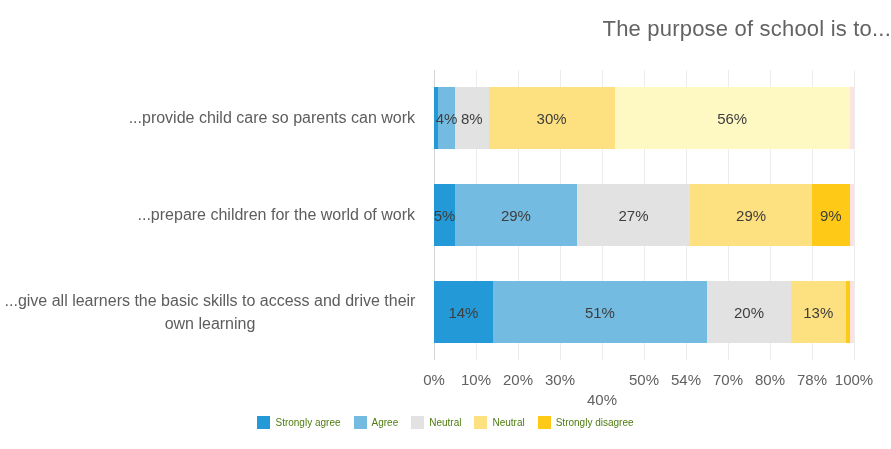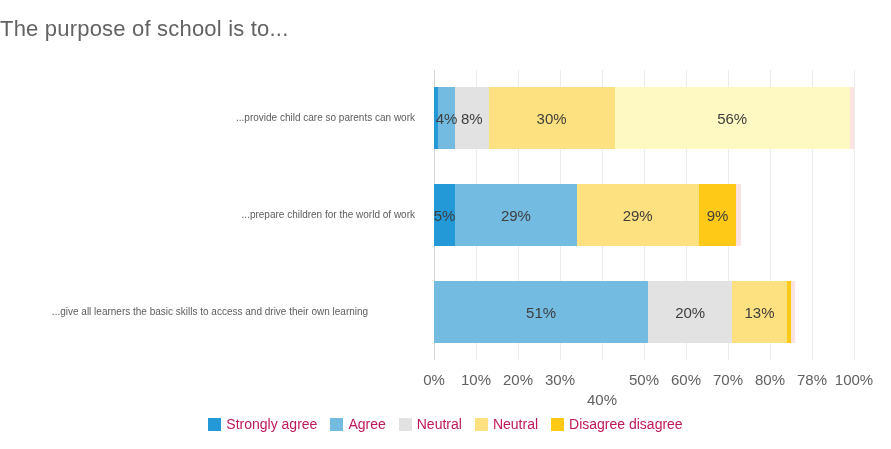--- a/index.html
+++ b/index.html
@@ -1,50 +1,50 @@
 <!DOCTYPE html>
 <html><head>
 <meta charset="utf-8">
 <style>
   html,body{margin:0;padding:0;background:#fff;}
   #canvas{
     position:relative;width:891px;height:449px;background:#ffffff;overflow:hidden;
     font-family:"Liberation Sans", sans-serif;
   }
   .chart-title{
-    position:absolute;top:16px;left:0;width:100%;text-align:left;
+    position:absolute;top:16px;left:0;width:100%;text-align:right;
     font-size:22px;color:#636363;letter-spacing:.2px;
   }
   #plot{
     position:absolute;left:434px;top:70px;width:421px;height:290px;
   }
   .gridline{position:absolute;top:0;bottom:0;width:1px;background:#ececec;}
   .gridline.axis{background:#d4d4d4;}
   .bar-row{position:absolute;left:0;width:420px;height:62px;display:flex;}
   .seg{height:100%;position:relative;display:flex;align-items:center;justify-content:center;}
   .seg-label{
     position:relative;z-index:2;font-size:15px;color:#3e3e3e;white-space:nowrap;
   }
   .cat-label{
     position:absolute;left:0;width:424px;display:flex;align-items:center;
     justify-content:flex-end;text-align:right;padding-right:9px;box-sizing:border-box;
-    font-size:10px;color:#5d5d5d;line-height:1.45;
+    font-size:16px;color:#5d5d5d;line-height:1.45;
   }
   .cat-label.wrap{justify-content:center;text-align:center;padding-right:4px;}
   .x-tick{
     position:absolute;top:371px;transform:translateX(-50%);
     font-size:15px;color:#616161;white-space:nowrap;
   }
   #legend{
     position:absolute;top:416px;left:0;width:100%;
     display:flex;justify-content:center;align-items:center;gap:13px;
   }
   .legend-item{display:flex;align-items:center;cursor:default;}
   .legend-marker{width:13px;height:13px;margin-right:5px;flex:0 0 auto;}
-  .legend-label{font-size:14px;color:#be185d;white-space:nowrap;}
+  .legend-label{font-size:10px;color:#4d7c0f;white-space:nowrap;}
 </style>
 </head>
 <body>
 
 <div id="canvas">
   <div class="chart-title">The purpose of school is to...</div>
   <div id="plot">
       <div class="gridline axis" style="left: 0px;"></div>
       <div class="gridline" style="left: 42px;"></div>
       <div class="gridline" style="left: 84px;"></div>
@@ -72,29 +72,35 @@
         </div>
         <div class="seg" style="width: 1%; background: rgb(250, 227, 225);"></div>
       </div>
       <div class="bar-row" style="top: 114px; height: 62px;">
         <div class="seg" style="width: 5%; background: rgb(36, 153, 216);">
           <span class="seg-label">5%</span>
         </div>
         <div class="seg" style="width: 29%; background: rgb(116, 187, 226);">
           <span class="seg-label">29%</span>
         </div>
+        <div class="seg" style="width: 27%; background: rgb(226, 226, 226);">
+          <span class="seg-label">27%</span>
+        </div>
         <div class="seg" style="width: 29%; background: rgb(253, 224, 127);">
           <span class="seg-label">29%</span>
         </div>
         <div class="seg" style="width: 9%; background: rgb(255, 202, 23);">
           <span class="seg-label">9%</span>
         </div>
         <div class="seg" style="width: 1%; background: rgb(250, 227, 225);"></div>
       </div>
       <div class="bar-row" style="top: 211px; height: 62px;">
+        <div class="seg" style="width: 14%; background: rgb(36, 153, 216);">
+          <span class="seg-label">14%</span>
+        </div>
         <div class="seg" style="width: 51%; background: rgb(116, 187, 226);">
           <span class="seg-label">51%</span>
         </div>
         <div class="seg" style="width: 20%; background: rgb(226, 226, 226);">
           <span class="seg-label">20%</span>
         </div>
         <div class="seg" style="width: 13%; background: rgb(253, 224, 127);">
           <span class="seg-label">13%</span>
         </div>
         <div class="seg" style="width: 1%; background: rgb(255, 202, 23);"></div>
@@ -106,21 +112,21 @@
       <div class="cat-label" style="top: 178px; height: 74px;">...prepare children for the world of work</div>
       <div class="cat-label wrap" style="top: 275px; height: 74px;">...give all learners the basic skills to access and drive their own learning</div>
     </div>
   <div id="x-axis">
       <span class="x-tick" style="left: 434px;">0%</span>
       <span class="x-tick" style="left: 476px;">10%</span>
       <span class="x-tick" style="left: 518px;">20%</span>
       <span class="x-tick" style="left: 560px;">30%</span>
       <span class="x-tick" style="left: 602px; margin-top: 20px;">40%</span>
       <span class="x-tick" style="left: 644px;">50%</span>
-      <span class="x-tick" style="left: 686px;">60%</span>
+      <span class="x-tick" style="left: 686px;">54%</span>
       <span class="x-tick" style="left: 728px;">70%</span>
       <span class="x-tick" style="left: 770px;">80%</span>
       <span class="x-tick" style="left: 812px;">78%</span>
       <span class="x-tick" style="left: 854px;">100%</span>
     </div>
   <div id="legend">
       <div class="legend-item">
         <span class="legend-marker" style="background: rgb(36, 153, 216);"></span>
         <span class="legend-label">Strongly agree</span>
       </div>
@@ -131,16 +137,16 @@
       <div class="legend-item">
         <span class="legend-marker" style="background: rgb(226, 226, 226);"></span>
         <span class="legend-label">Neutral</span>
       </div>
       <div class="legend-item">
         <span class="legend-marker" style="background: rgb(253, 224, 127);"></span>
         <span class="legend-label">Neutral</span>
       </div>
       <div class="legend-item">
         <span class="legend-marker" style="background: rgb(255, 202, 23);"></span>
-        <span class="legend-label">Disagree disagree</span>
+        <span class="legend-label">Strongly disagree</span>
       </div>
     </div>
 </div>
 
 </body></html>

